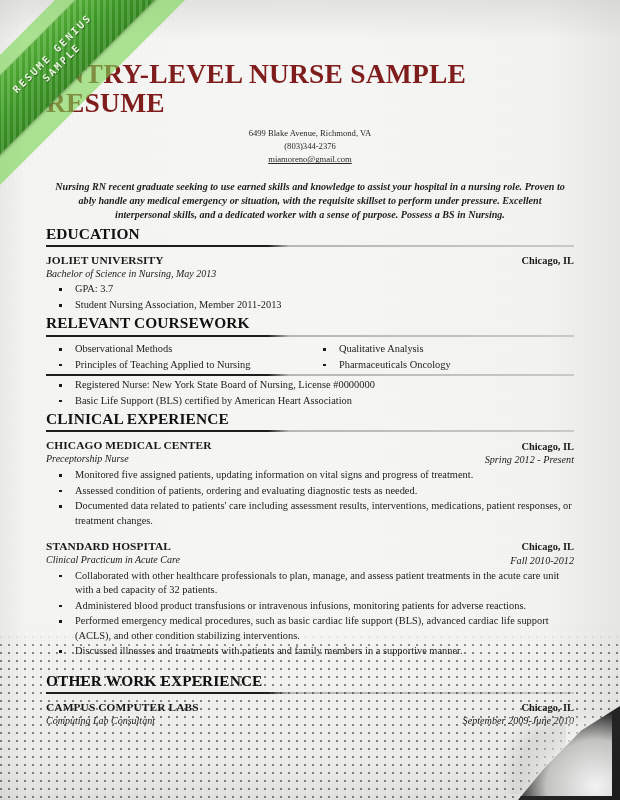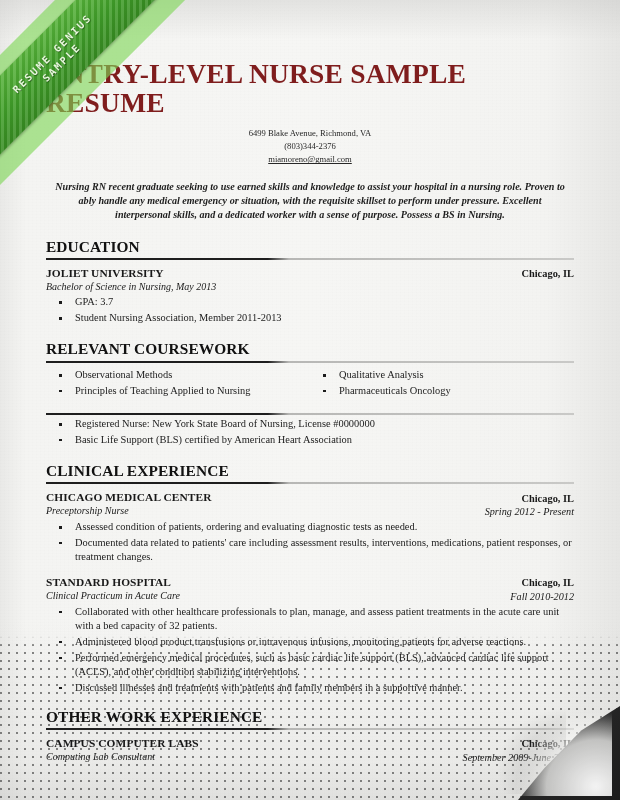--- a/index.html
+++ b/index.html
@@ -179,21 +179,21 @@
     margin-top: 13px;
     font-style: italic;
     font-weight: bold;
     font-size: 10.1px;
     line-height: 1.42;
     text-align: center;
     padding: 0 6px;
     color: #1d1d1d;
   }
 
-  .section { margin-top: 15px; }
+  .section { margin-top: 2px; }
   .section.tight { margin-top: 13px; }
 
   .section-head {
     font-size: 15.4px;
     font-weight: bold;
     letter-spacing: 0.1px;
     line-height: 1.12;
     color: #111111;
     position: relative;
     padding-bottom: 2px;
@@ -333,20 +333,21 @@
       <div class="entry">
         <div class="entry-row">
           <span class="org">CHICAGO MEDICAL CENTER</span>
           <span class="loc">Chicago, IL</span>
         </div>
         <div class="entry-row">
           <span class="role">Preceptorship Nurse</span>
           <span class="dates">Spring 2012 - Present</span>
         </div>
         <ul class="bullets">
+          <li>Monitored five assigned patients, updating information on vital signs and progress of treatment.</li>
           <li>Assessed condition of patients, ordering and evaluating diagnostic tests as needed.</li>
           <li>Documented data related to patients' care including assessment results, interventions, medications, patient responses, or treatment changes.</li>
         </ul>
       </div>
 
       <div class="entry entry-gap">
         <div class="entry-row">
           <span class="org">STANDARD HOSPITAL</span>
           <span class="loc">Chicago, IL</span>
         </div>

